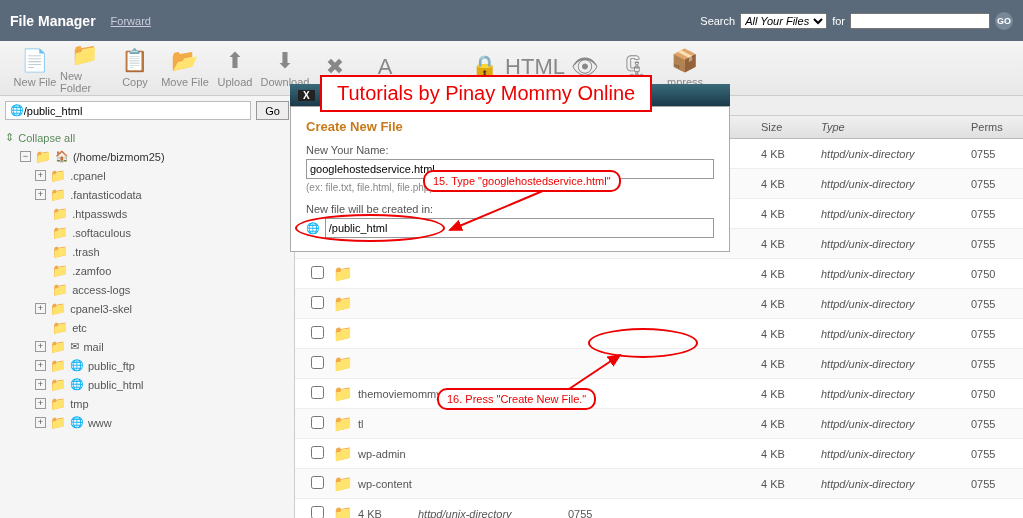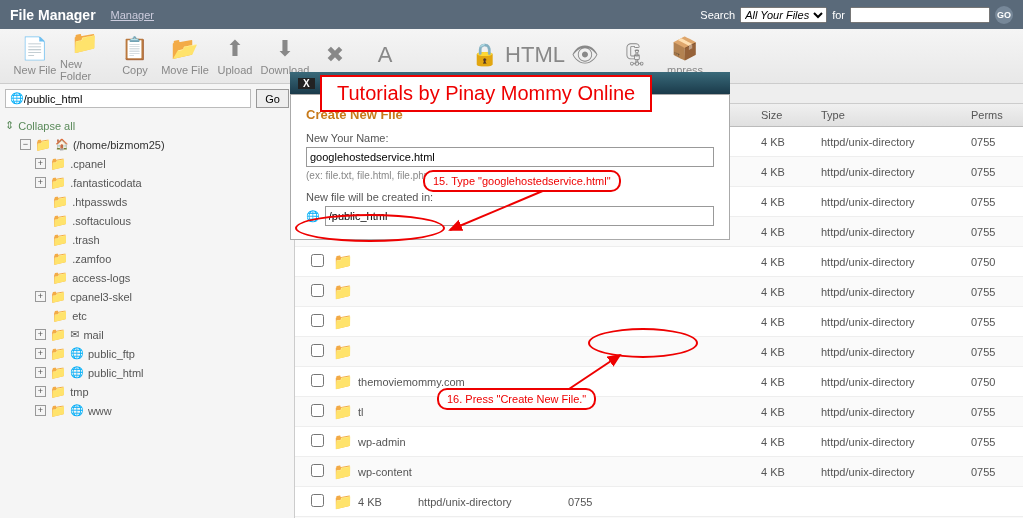--- a/index.html
+++ b/index.html
@@ -1,18 +1,18 @@
 <!DOCTYPE html>
 <html><head>
 <meta charset="utf-8">
 <style>
 * { margin: 0; padding: 0; box-sizing: border-box; font-family: Arial, sans-serif; font-size: 11px; }
 body { background: #f0f0f0; width: 1023px; height: 518px; overflow: hidden; }
 
-.topbar { background: #5a6a7a; height: 29px; display: flex; align-items: center; padding: 0 10px; color: #fff; }
+.topbar { background: #5a6a7a; height: 41px; display: flex; align-items: center; padding: 0 10px; color: #fff; }
 .topbar .title { font-size: 14px; font-weight: bold; margin-right: 15px; }
 .topbar .settings { color: #ccd; text-decoration: underline; cursor: pointer; }
 .topbar .search-area { margin-left: auto; display: flex; align-items: center; gap: 5px; }
 .topbar select { font-size: 11px; font-style: italic; }
 .topbar input { width: 140px; height: 16px; }
 .go-btn { background: #789; color: #fff; border-radius: 50%; width: 18px; height: 18px; display: flex; align-items: center; justify-content: center; font-size: 9px; font-weight: bold; cursor: pointer; }
 
 .toolbar { background: linear-gradient(#f5f5f5, #e8e8e8); height: 55px; display: flex; align-items: center; padding: 0 10px; border-bottom: 1px solid #ccc; }
 .tool { display: flex; flex-direction: column; align-items: center; width: 50px; cursor: pointer; color: #888; font-size: 10px; }
 .tool .ticon { font-size: 22px; margin-bottom: 2px; }
@@ -34,21 +34,21 @@
 .collapse-all { color: #5a8a5a; padding: 3px 0; cursor: pointer; display: flex; align-items: center; gap: 4px; }
 
 .content { flex: 1; display: flex; flex-direction: column; overflow: hidden; }
 .pathline { background: #eee; padding: 4px 8px; color: #888; font-size: 10px; border-bottom: 1px solid #ccc; }
 .table-head { display: flex; background: linear-gradient(#f0f0f0, #e0e0e0); border-bottom: 1px solid #bbb; }
 .table-head div, .row div { padding: 5px 8px; color: #555; }
 .col-check { width: 30px; }
 .col-icon { width: 25px; }
 .col-name { flex: 1; }
 .col-size { width: 60px; }
-.col-type { width: 150px; }
+.col-type { width: 150px; font-style: italic; }
 .col-perms { width: 60px; }
 .rows { flex: 1; overflow: auto; }
 .row { display: flex; align-items: center; border-bottom: 1px solid #eee; background: #fff; }
 .row:nth-child(even) { background: #fafafa; }
 .row .col-icon { color: #6a9fd4; font-size: 16px; }
 .row .file-icon { color: #aaa; }
 .row input[type=checkbox] { margin-left: 8px; }
 
 
 .modal-wrap { position: absolute; left: 290px; top: -12px; width: 440px; z-index: 10; }
@@ -69,21 +69,21 @@
 .anno-box2 { position: absolute; left: 437px; top: 388px; border: 2px solid #e00; border-radius: 10px; padding: 3px 8px; color: #e00; background: #fff; z-index: 20; }
 .ellipse1 { position: absolute; left: 295px; top: 214px; width: 150px; height: 28px; border: 2px solid #e00; border-radius: 50%; z-index: 20; pointer-events:none; }
 .ellipse2 { position: absolute; left: 588px; top: 328px; width: 110px; height: 30px; border: 2px solid #e00; border-radius: 50%; z-index: 20; pointer-events:none; }
 svg.arrows { position: absolute; top: 0; left: 0; z-index: 19; pointer-events: none; }
 </style>
 </head>
 <body>
 
 <div class="topbar">
   <span class="title">File Manager</span>
-  <span class="settings">Manager</span>
+  <span class="settings">Forward</span>
   <div class="search-area">
     <span>Search</span>
     <select><option>All Your Files</option></select>
     <span>for</span>
     <input type="text" style="">
     <span class="go-btn">GO</span>
   </div>
 </div>
 
 <div class="toolbar" id="toolbar">

